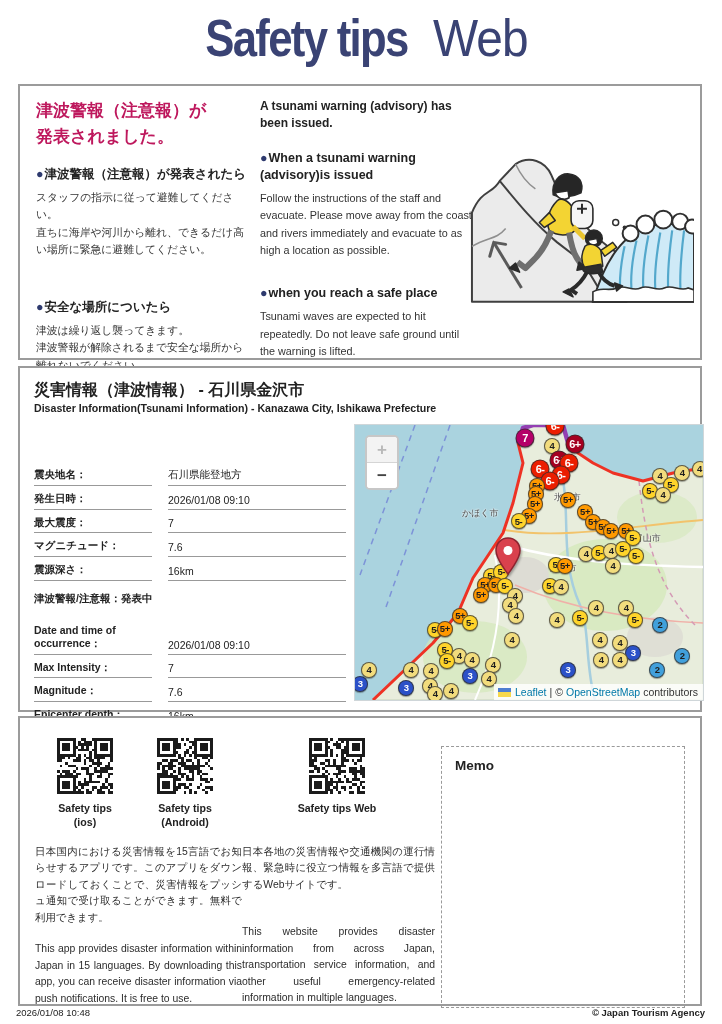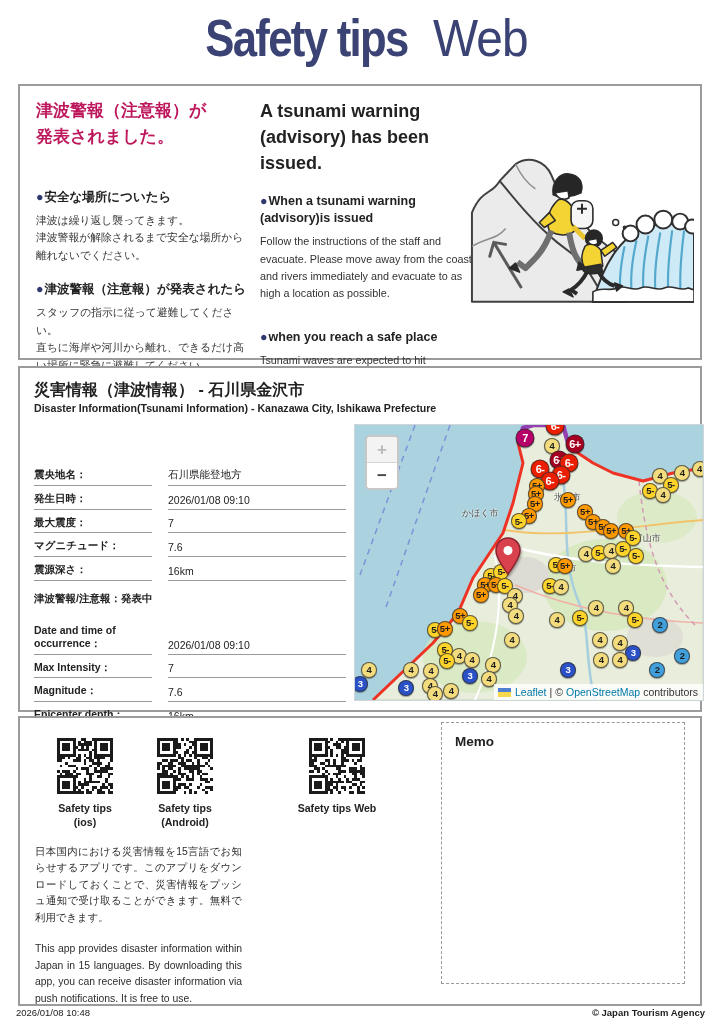--- a/index.html
+++ b/index.html
@@ -13,21 +13,21 @@
            transform:scaleX(.92);transform-origin:left;letter-spacing:-1px;margin-left:2px;}
   
   .box{position:absolute;left:18px;width:684px;border:2px solid #9b9b9b;background:#fff;box-sizing:border-box;}
   .box1{top:84px;height:276px;}
   .box2{top:366px;height:346px;}
   .box3{top:716px;height:290px;}
   
   .b1-jp{position:absolute;left:16px;top:12px;width:212px;}
   .b1-en{position:absolute;left:240px;top:12px;width:216px;}
   .b1-title-jp{font-size:17px;font-weight:700;line-height:1.5;color:#be185d;white-space:pre-line;}
-  .b1-title-en{font-size:18px;font-weight:700;line-height:1.45;color:#222;}
+  .b1-title-en{font-size:12px;font-weight:700;line-height:1.45;color:#222;}
   .item{margin-top:17px;}
   .item.gap-lg{margin-top:40px;}
   .item-h{font-size:12.5px;font-weight:700;color:#222;line-height:1.35;}
   .bullet{color:#2e3a6e;margin-right:1px;}
   .item-b{font-size:10.8px;line-height:1.62;color:#333;margin-top:6px;white-space:pre-line;}
   .b1-en .item-b{white-space:normal;}
   .illus{position:absolute;right:6px;top:64px;width:228px;height:156px;}
   
   .b2-title{margin:12px 14px 1px;font-size:16px;font-weight:700;color:#222;}
   .b2-sub{margin:0 14px;font-size:10.6px;font-weight:700;color:#222;}
@@ -63,50 +63,50 @@
           background:linear-gradient(#4e7fd0 50%,#f7d84b 50%);margin-right:1px;}
   
   .qrblock{position:absolute;top:20px;text-align:center;}
   .qrblock svg{display:block;margin:0 auto;}
   .qrlabel{margin-top:7px;font-size:10.6px;font-weight:700;color:#222;line-height:1.35;white-space:pre-line;}
   .col-app{position:absolute;left:15px;top:126px;width:207px;}
   .col-web{position:absolute;left:222px;top:126px;width:193px;}
   .para{font-size:10.4px;line-height:1.58;color:#2c2c2c;text-align:justify;}
   .para.en{margin-top:15px;}
   .col-web .para.en{margin-top:31px;}
-  .memo{position:absolute;left:421px;top:4px;width:244px;height:262px;
+  .memo{position:absolute;left:421px;top:28px;width:244px;height:262px;
         border:1.5px dashed #9a9a9a;box-sizing:border-box;}
   .memo-title{font-size:13.5px;font-weight:700;color:#222;padding:11px 0 0 13px;}
   
   .foot-left{position:absolute;left:16px;top:1007px;font-size:9.5px;color:#222;}
   .foot-right{position:absolute;right:17px;top:1007px;font-size:9.5px;font-weight:600;color:#222;}
 </style>
 </head>
 <body>
 
 <div class="page">
 
   <div class="header">
     <span class="t-bold">Safety tips</span>
     <span class="t-light">Web</span>
   </div>
 
   <div class="box box1">
     <div class="b1-jp">
       <div class="b1-title-jp">津波警報（注意報）が
 発表されました。</div>
+      <div class="item">
+        <div class="item-h"><span class="bullet">●</span><span>津波警報（注意報）が発表されたら</span></div>
+        <div class="item-b">スタッフの指示に従って避難してください。
+直ちに海岸や河川から離れ、できるだけ高い場所に緊急に避難してください。</div>
+      </div>
       <div class="item gap-lg">
         <div class="item-h"><span class="bullet">●</span><span>安全な場所についたら</span></div>
         <div class="item-b">津波は繰り返し襲ってきます。
 津波警報が解除されるまで安全な場所から離れないでください。</div>
-      </div>
-      <div class="item">
-        <div class="item-h"><span class="bullet">●</span><span>津波警報（注意報）が発表されたら</span></div>
-        <div class="item-b">スタッフの指示に従って避難してください。
-直ちに海岸や河川から離れ、できるだけ高い場所に緊急に避難してください。</div>
       </div>
     </div>
     <div class="b1-en">
       <div class="b1-title-en">A tsunami warning (advisory) has been issued.</div>
       <div class="item">
         <div class="item-h"><span class="bullet">●</span><span>When a tsunami warning (advisory)is issued</span></div>
         <div class="item-b">Follow the instructions of the staff and evacuate. Please move away from the coast and rivers immediately and evacuate to as high a location as possible.</div>
       </div>
       <div class="item" style="margin-top:26px;">
         <div class="item-h"><span class="bullet">●</span><span>when you reach a safe place</span></div>
@@ -1092,20 +1092,24 @@
             <rect x="20" y="20" width="1" height="1"></rect>
           </g>
         </svg>
       <div class="qrlabel">Safety tips Web</div>
     </div>
 
     <div class="col-app">
       <div class="para">日本国内における災害情報を15言語でお知らせするアプリです。このアプリをダウンロードしておくことで、災害情報をプッシュ通知で受け取ることができます。無料で利用できます。</div>
       <div class="para en">This app provides disaster information within Japan in 15 languages. By downloading this app, you can receive disaster information via push notifications. It is free to use.</div>
     </div>
+    <div class="col-web">
+      <div class="para">日本各地の災害情報や交通機関の運行情報、緊急時に役立つ情報を多言語で提供するWebサイトです。</div>
+      <div class="para en">This website provides disaster information from across Japan, transportation service information, and other useful emergency-related information in multiple languages.</div>
+    </div>
 
     <div class="memo">
       <div class="memo-title">Memo</div>
     </div>
   </div>
 
   <div class="foot-left">2026/01/08 10:48</div>
   <div class="foot-right">© Japan Tourism Agency</div>
 </div>
 

